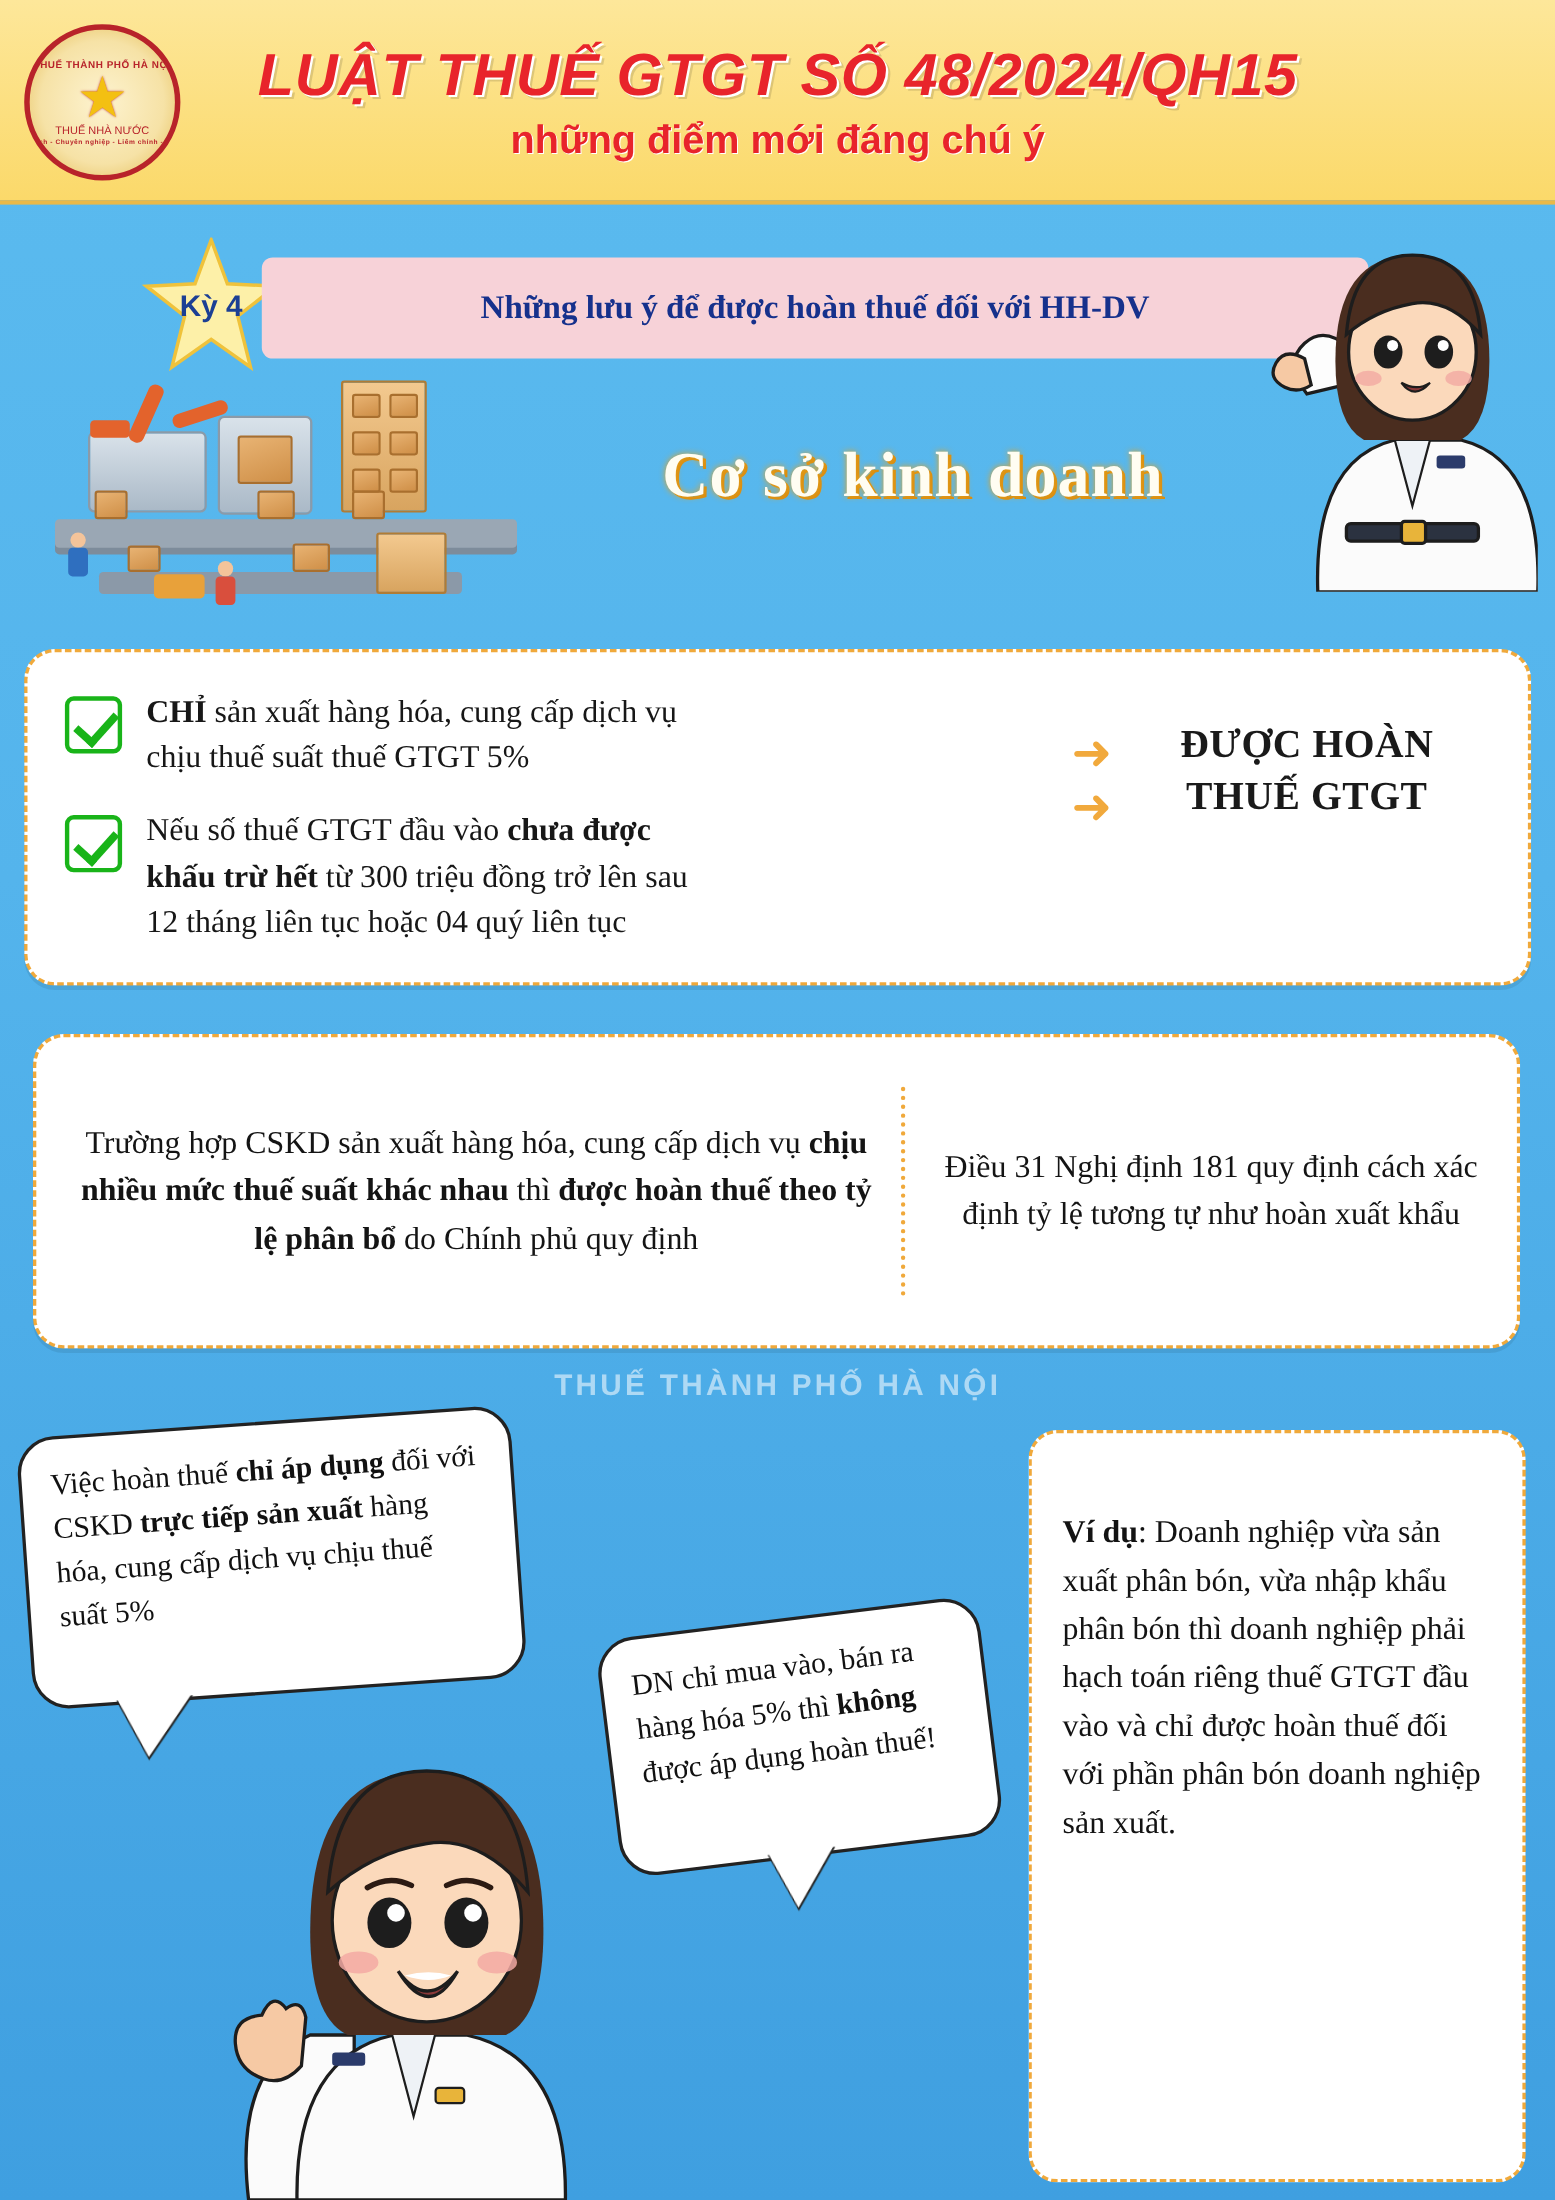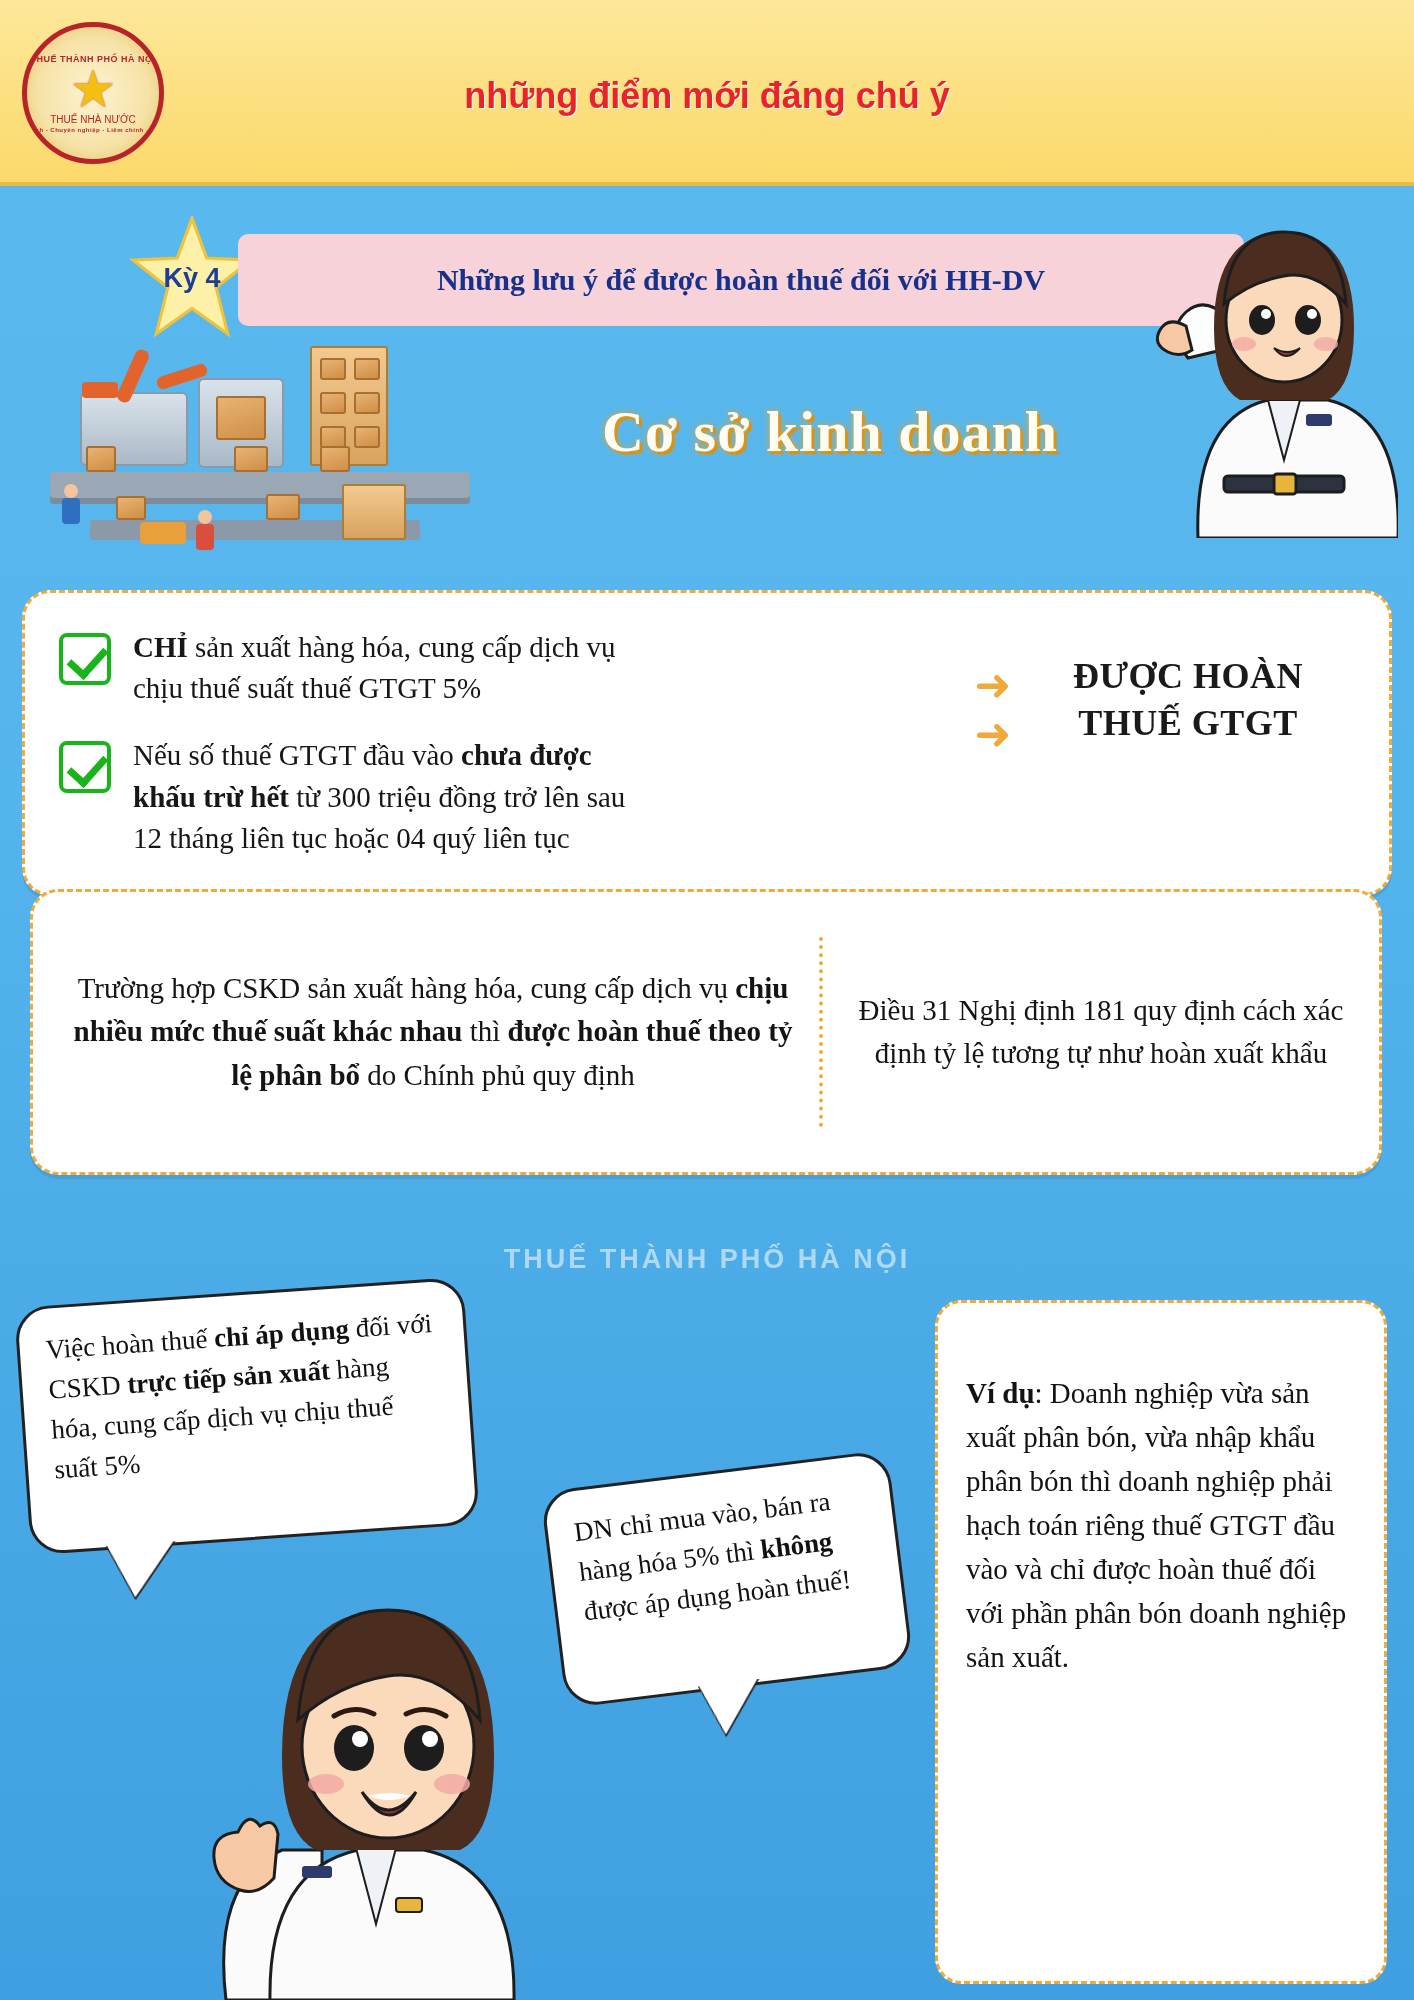--- a/index.html
+++ b/index.html
@@ -163,21 +163,21 @@
 
   
   .card {
     position: absolute;
     background: #ffffff;
     border: 3px dashed #f0a93b;
     border-radius: 28px;
     box-shadow: 0 4px 0 rgba(0,0,0,.08);
   }
   .card-1 { left: 22px; top: 590px; width: 1370px; height: 306px; }
-  .card-2 { left: 30px; top: 889px; width: 1352px; height: 286px; }
+  .card-2 { left: 30px; top: 940px; width: 1352px; height: 286px; }
 
   .check-row { display: flex; align-items: flex-start; gap: 22px; }
   .check {
     flex: 0 0 auto;
     width: 52px; height: 52px;
     border: 4px solid #19b419;
     border-radius: 8px;
     position: relative;
     margin-top: 6px;
   }
@@ -282,20 +282,21 @@
 </head>
 <body>
 
 <div class="header">
   <div class="logo">
     <div class="ring-text-top">THUẾ THÀNH PHỐ HÀ NỘI</div>
     <div class="star">★</div>
     <div class="logo-mid">THUẾ NHÀ NƯỚC</div>
     <div class="ring-text-bottom" style="font-size:6px">Minh bạch - Chuyên nghiệp - Liêm chính - Đổi mới</div>
   </div>
+  <div class="title-main">LUẬT THUẾ GTGT SỐ 48/2024/QH15</div>
   <div class="title-sub">những điểm mới đáng chú ý</div>
 </div>
 
 <div class="top-band">
 
   <div class="factory">
     <div class="fx shelf" style="left:290px; top:12px; width:78px; height:120px;"></div>
     <div class="fx box" style="left:300px; top:24px; width:26px; height:22px;"></div>
     <div class="fx box" style="left:334px; top:24px; width:26px; height:22px;"></div>
     <div class="fx box" style="left:300px; top:58px; width:26px; height:22px;"></div>

